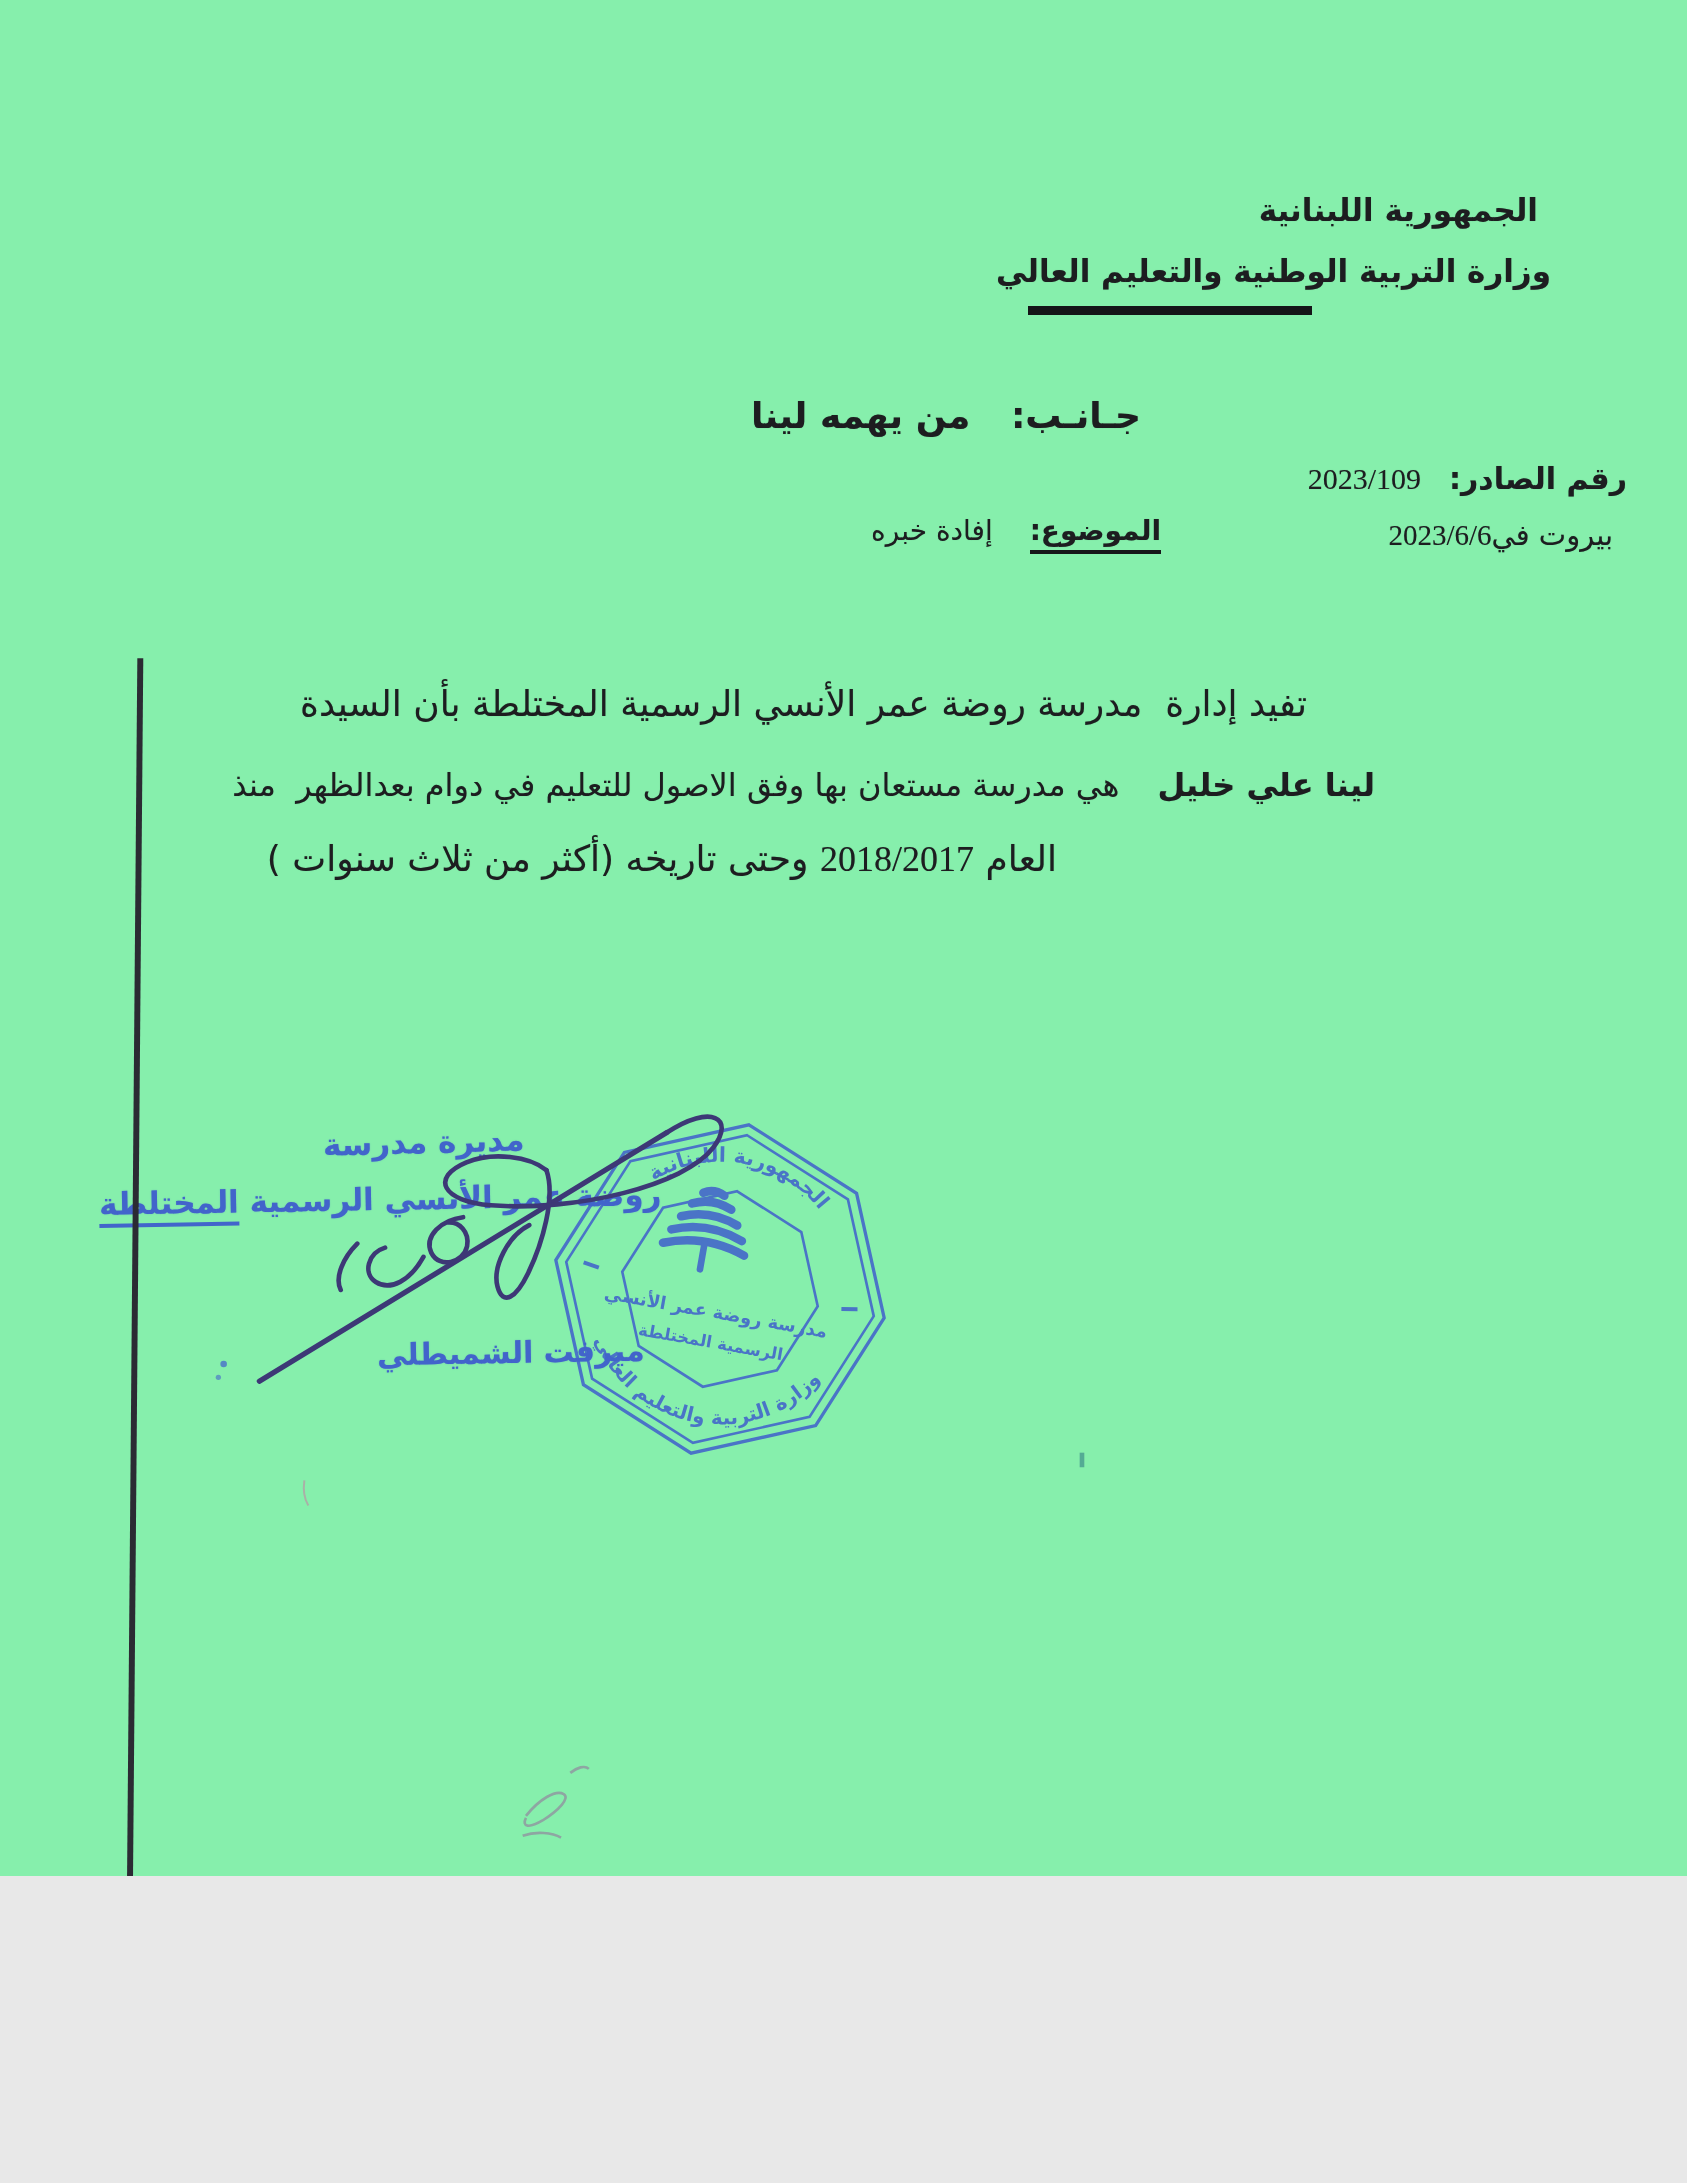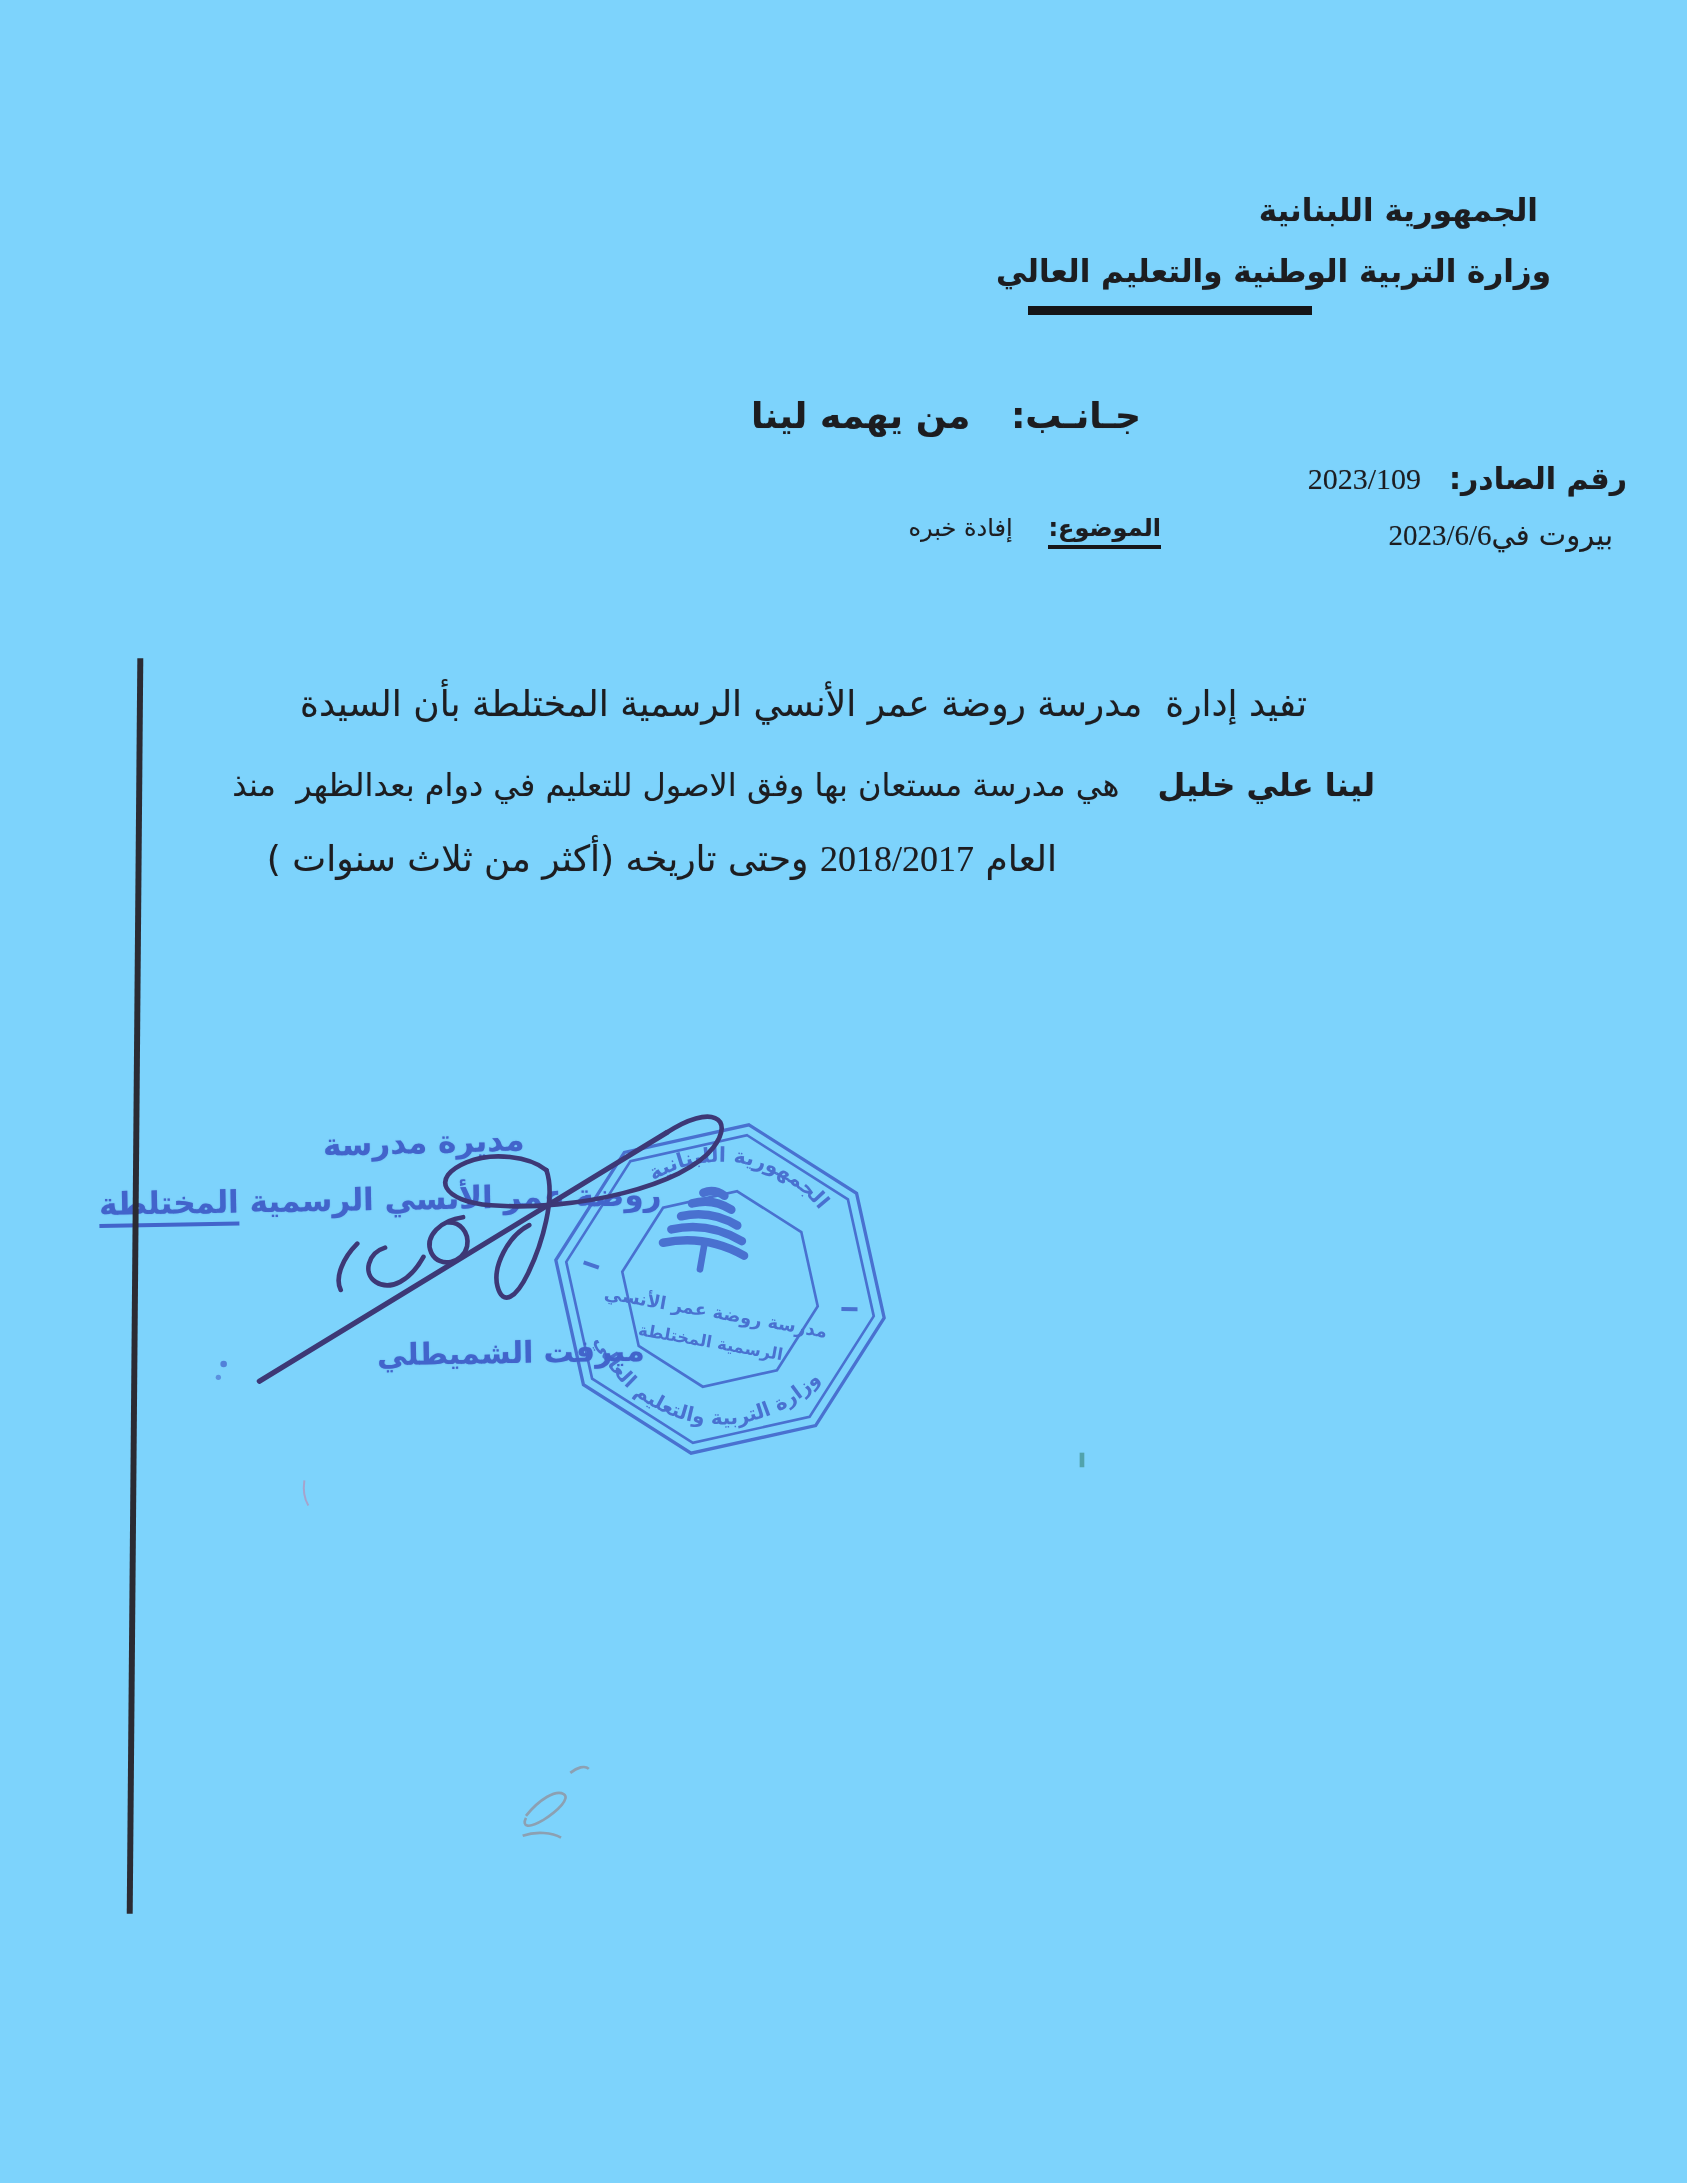--- a/index.html
+++ b/index.html
@@ -5,22 +5,22 @@
   :root{
     --ink:#1d1d20;
     --stamp-blue:#4264cb;
     --sig:#3d3876;
     --pencil:#9094a0;
   }
   html,body{margin:0;padding:0;}
   body{background:#e8e8e8;}
   .page{
     position:relative;
-    width:1687px;height:2183px;
-    background:#7dd3fc;
+    width:1687px;height:1876px;
+    background:#86efac;
     overflow:hidden;
     font-family:"DejaVu Sans", sans-serif;
     color:var(--ink);
   }
   .t{
     position:absolute;
     direction:rtl;
     white-space:pre;
     color:var(--ink);
     line-height:1.15;
@@ -30,21 +30,21 @@
   .digits{font-family:"Liberation Serif", serif;}
   .ul-thick{border-bottom:4.6px solid #17171a;padding-bottom:3.3px;}
   
   .h1{right:149px;top:193px;font-size:31px;font-weight:bold;}
   .h2{right:136px;top:254px;font-size:31px;font-weight:bold;}
   .h-underline{position:absolute;right:375px;top:306px;width:284px;height:8.6px;background:#151518;}
   
   .addressee{right:546px;top:395px;font-size:36px;font-weight:bold;}
   .serial{right:60px;top:462px;font-size:30px;}
   .pdate{right:74px;top:519px;font-size:29px;}
-  .subject{right:526px;top:515px;font-size:24px;}
+  .subject{right:526px;top:515px;font-size:28px;}
   .reference{right:526px;top:574px;font-size:32px;}
   
   .body1{right:380px;top:683px;font-size:36px;margin-left:21px;}
   .body2a{right:312px;top:767px;font-size:32px;}
   .body2b{right:630px;top:838px;font-size:36px;}
   .closing{right:996px;top:967px;font-size:35px;}
   
   .blue{color:var(--stamp-blue);text-shadow:0 0 1.3px rgba(66,100,203,.45);}
   .st1{right:1163px;top:1125px;font-size:31px;font-weight:bold;transform:rotate(-1.5deg);}
   .st2{right:1025px;top:1182px;font-size:31px;font-weight:bold;transform:rotate(-1deg);}

